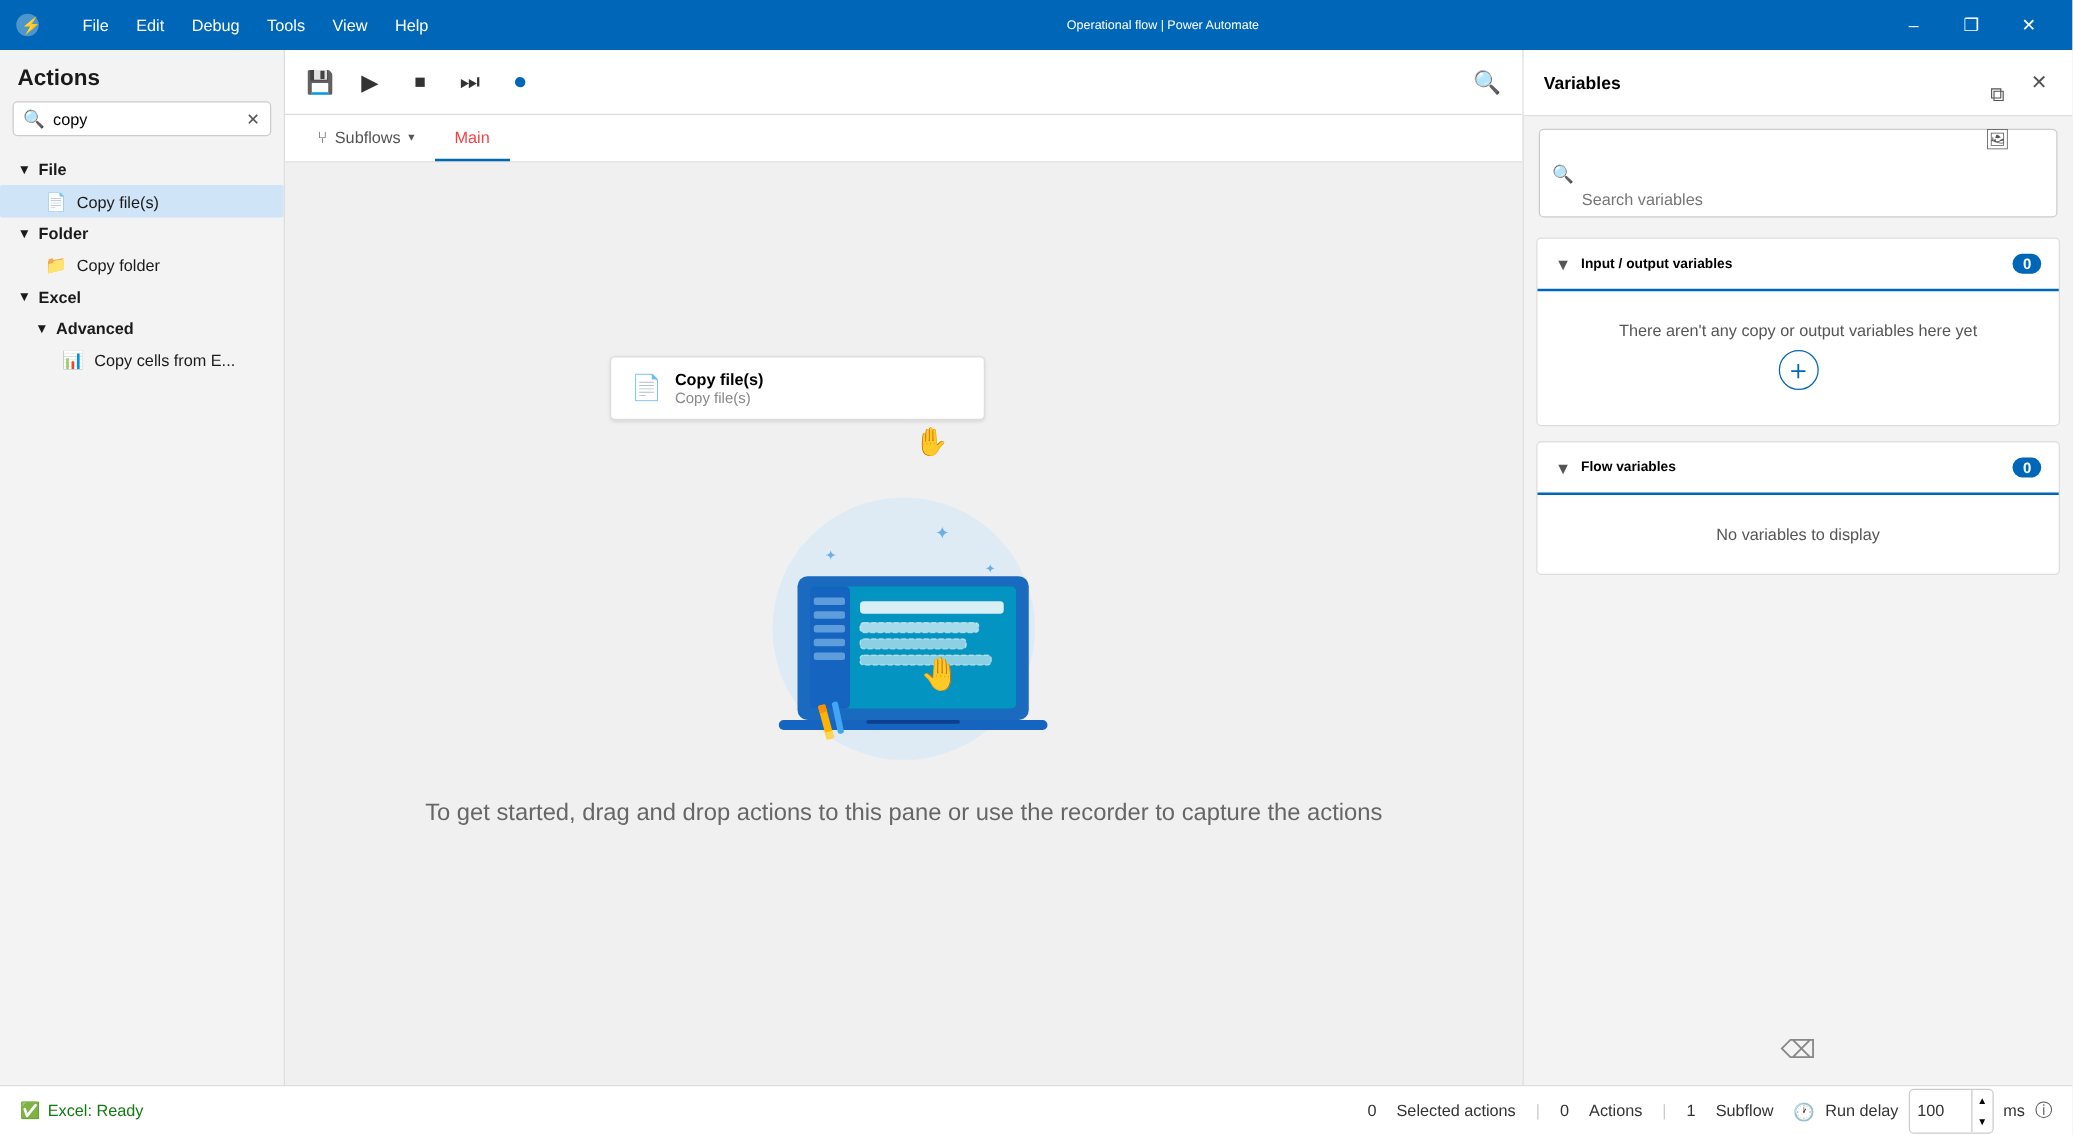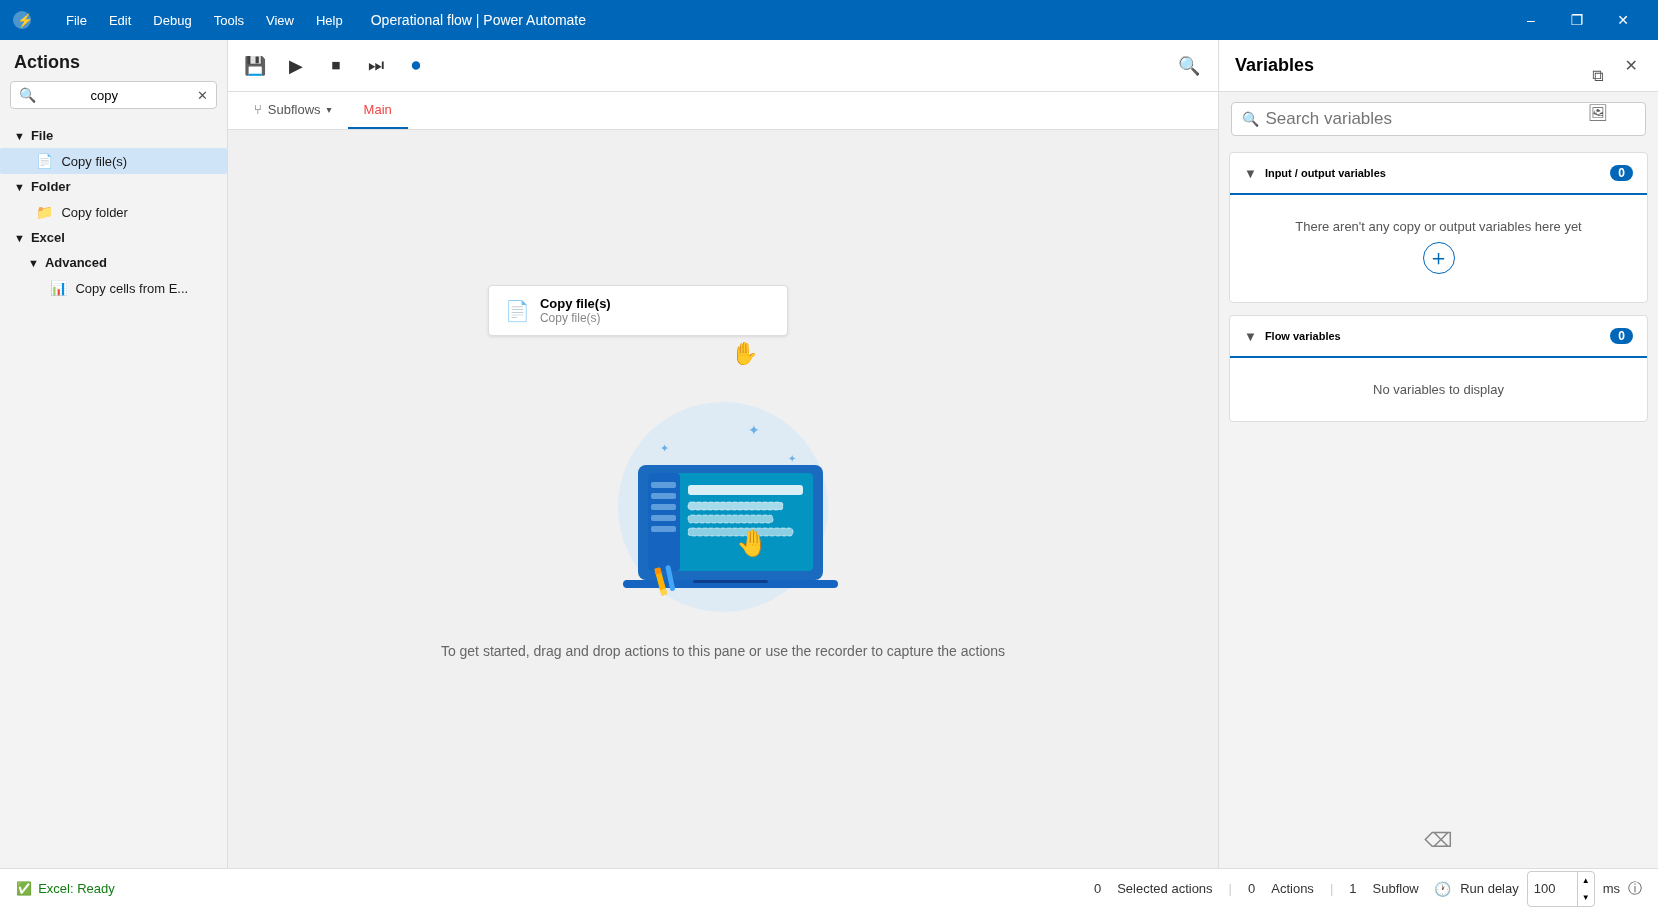--- a/index.html
+++ b/index.html
@@ -19,21 +19,22 @@
     }
     .titlebar-menu { display: flex; gap: 2px; }
     .titlebar-menu-item {
       padding: 4px 10px;
       border-radius: 3px;
       cursor: pointer;
       font-size: 13px;
     }
     .titlebar-center {
       flex: 1;
-      font-size: 14px;
+      text-align: center;
+      font-size: 10px;
       font-weight: 400;
     }
     .titlebar-controls { display: flex; gap: 0; margin-left: auto; }
     .titlebar-btn {
       width: 46px; height: 40px;
       display: flex; align-items: center; justify-content: center;
       cursor: pointer; font-size: 14px; color: white;
     }
     .titlebar-icon { display: flex; align-items: center; margin-right: 6px; }
 
@@ -68,21 +69,20 @@
       border: 1px solid #ccc;
       border-radius: 4px;
       padding: 5px 8px;
     }
     .search-box input {
       border: none;
       outline: none;
       width: 100%;
       font-size: 13px;
       background: transparent;
-      margin-left: 48px;
     }
     .search-icon { color: #555; margin-right: 6px; font-size: 14px; }
     .clear-icon { color: #555; cursor: pointer; font-size: 13px; }
 
     .actions-tree { flex: 1; overflow-y: auto; padding: 4px 0; }
     .tree-section { }
     .tree-section-header {
       display: flex;
       align-items: center;
       padding: 5px 14px;
@@ -210,42 +210,42 @@
       height: 220px;
       margin-bottom: 24px;
     }
     .empty-title {
       font-size: 20px;
       font-weight: 600;
       color: #1a1a1a;
       margin-bottom: 12px;
     }
     .empty-subtitle {
-      font-size: 14px;
+      font-size: 19px;
       color: #666;
       line-height: 1.5;
     }
 
     
     .variables-panel {
       width: 440px;
       background: #f3f3f3;
       border-left: 1px solid #ddd;
       display: flex;
       flex-direction: column;
     }
     .variables-header {
       display: flex;
       align-items: center;
       padding: 12px 16px;
       background: white;
       border-bottom: 1px solid #ddd;
     }
     .variables-title {
-      font-size: 18px;
+      font-size: 14px;
       font-weight: 600;
       flex: 1;
     }
     .variables-close {
       cursor: pointer;
       font-size: 16px;
       color: #555;
       padding: 4px;
     }
     .variables-icon-btn {
@@ -258,21 +258,21 @@
       margin: 10px 12px;
       display: flex;
       align-items: center;
       background: white;
       border: 1px solid #ccc;
       border-radius: 4px;
       padding: 6px 10px;
       gap: 6px;
     }
     .variables-search input {
-      border: none; outline: none; width: 100%; font-size: 17px; background: transparent;
+      border: none; outline: none; width: 100%; font-size: 13px; background: transparent; margin-top: 42px;
     }
 
     .variables-section {
       background: white;
       margin: 6px 10px;
       border-radius: 4px;
       border: 1px solid #ddd;
     }
     .variables-section-header {
       display: flex;

